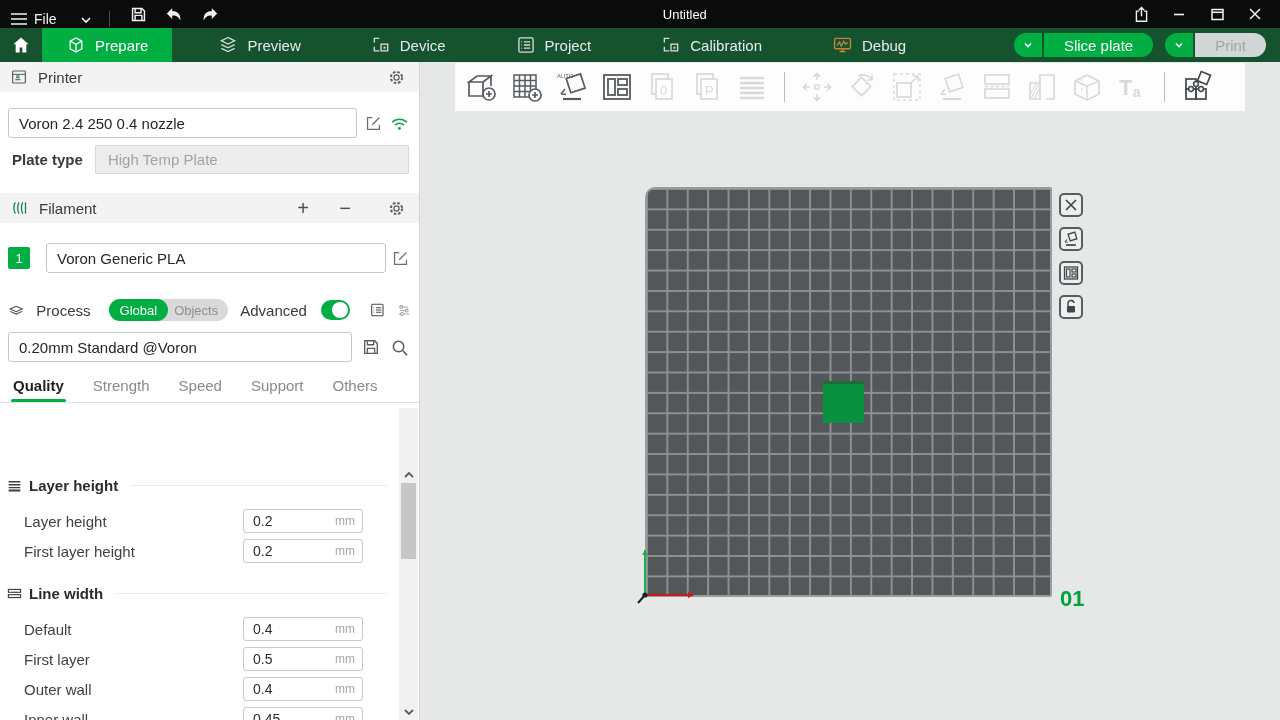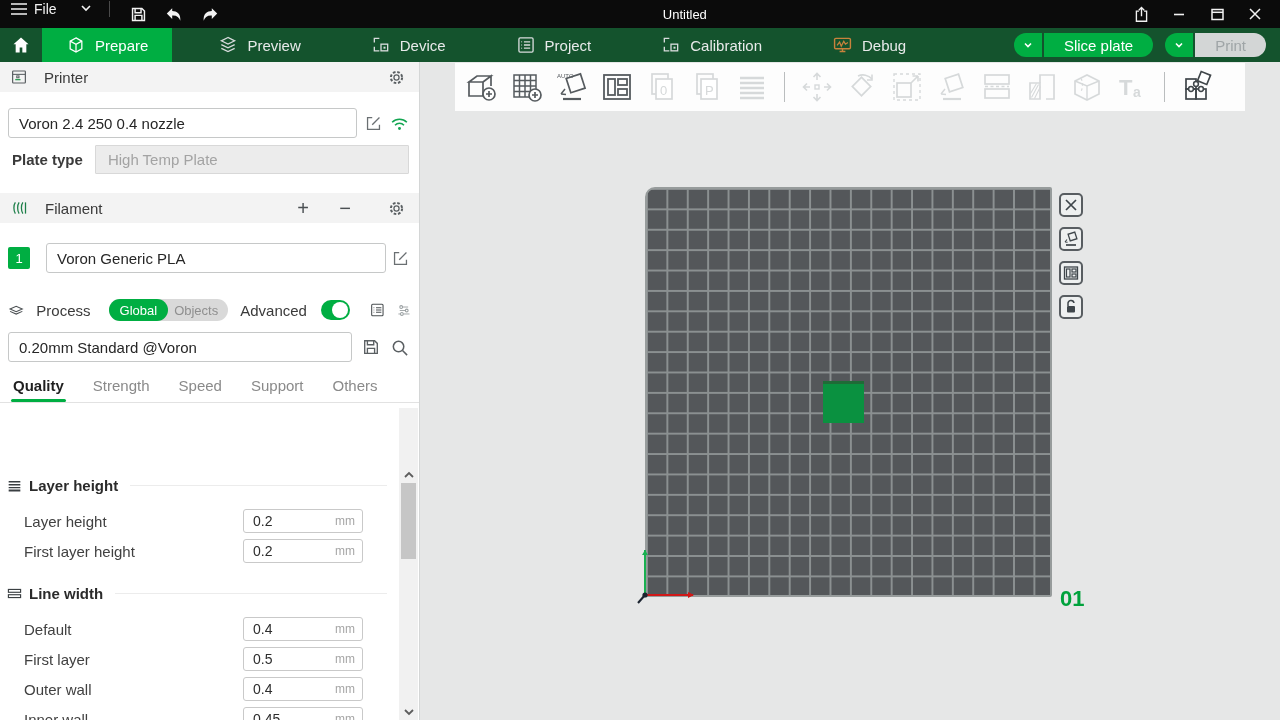--- a/index.html
+++ b/index.html
@@ -2,21 +2,21 @@
 <html><head>
 <meta charset="utf-8">
 <style>
   * { margin:0; padding:0; box-sizing:border-box; }
   html,body { width:1280px; height:720px; overflow:hidden; }
   body { font-family:"Liberation Sans", sans-serif; }
   .app { position:relative; width:1280px; height:720px; background:#e6e7e7; }
 
   
   .titlebar { position:absolute; left:0; top:0; width:1280px; height:28px; background:#0b0b0b; display:flex; align-items:center; color:#f2f2f2; }
-  .tb-left { display:flex; align-items:flex-start; gap:8px; padding-left:10px; }
+  .tb-left { display:flex; align-items:flex-end; gap:8px; padding-left:10px; }
   .tb-btn { display:flex; align-items:center; gap:6px; color:#f2f2f2; cursor:default; }
   .tb-file { font-size:14px; }
   .tb-divider { width:1px; height:16px; background:#4a4a4a; margin:0 8px; }
   .tb-title { position:absolute; left:53.5%; top:0; height:28px; transform:translateX(-50%); display:flex; align-items:center; font-size:13px; color:#ffffff; }
   .tb-right { position:absolute; right:0; top:0; height:28px; display:flex; align-items:center; gap:4px; padding-right:8px; }
   .winbtn { width:34px; height:26px; display:flex; align-items:center; justify-content:center; }
   .ico { display:block; }
 
   
   .tabbar { position:absolute; left:0; top:28px; width:1280px; height:34px; background:#14532d; display:flex; align-items:stretch; }
@@ -27,21 +27,21 @@
   .tabbar-spacer { flex:1; }
   .split-btn { display:flex; align-items:center; height:24px; margin:5px 6px 0 6px; }
   .split-drop { width:28px; height:24px; background:#00AE42; border-radius:12px 0 0 12px; display:flex; align-items:center; justify-content:center; }
   .split-main { height:24px; padding:0 20px; border-radius:0 12px 12px 0; margin-left:2px; display:flex; align-items:center; font-size:15px; }
   .split-main.green { background:#00AE42; color:#fff; }
   .split-main.disabled { background:#d3d6d6; color:#9fa5a7; }
 
   
   .sidebar { position:absolute; left:0; top:62px; width:420px; height:658px; background:#ffffff; border-right:1px solid #d4d6d6; overflow:hidden; }
   .sec-header { height:30px; background:#f3f3f3; display:flex; align-items:center; padding:0 14px 0 10px; gap:10px; }
-  .sec-title { font-size:15px; color:#3a3a3a;margin-left:6px; }
+  .sec-title { font-size:15px; color:#3a3a3a; }
   .sec-spacer { flex:1; }
   .pm-btn { font-size:20px; color:#4a4f52; width:22px; text-align:center; line-height:20px; }
   .preset-row { display:flex; align-items:center; padding:0 10px 0 8px; margin-top:16px; gap:8px; }
   .preset-box { flex:1; height:30px; border:1px solid #c6c8c8; border-radius:3px; display:flex; align-items:center; padding:0 10px; font-size:15px; color:#262626; background:#fff; }
   .plate-row { display:flex; align-items:center; margin-top:7px; padding:0 10px; gap:12px; }
   .plate-label { font-size:15px; font-weight:600; color:#3a3a3a; white-space:nowrap; padding-left:2px; }
   .plate-select { flex:1; height:29px; background:#ececec; border:1px solid #d8d8d8; border-radius:1px; display:flex; align-items:center; padding:0 12px; font-size:15px; color:#a3a3a3; }
   .fil-row { display:flex; align-items:center; margin-top:20px; padding:0 10px 0 8px; gap:6px; }
   .fil-badge { width:22px; height:22px; background:#00AE42; color:#fff; font-size:13px; display:flex; align-items:center; justify-content:center; border-radius:2px; }
   .proc-row { display:flex; align-items:center; margin-top:26px; padding:0 8px; gap:12px; }

